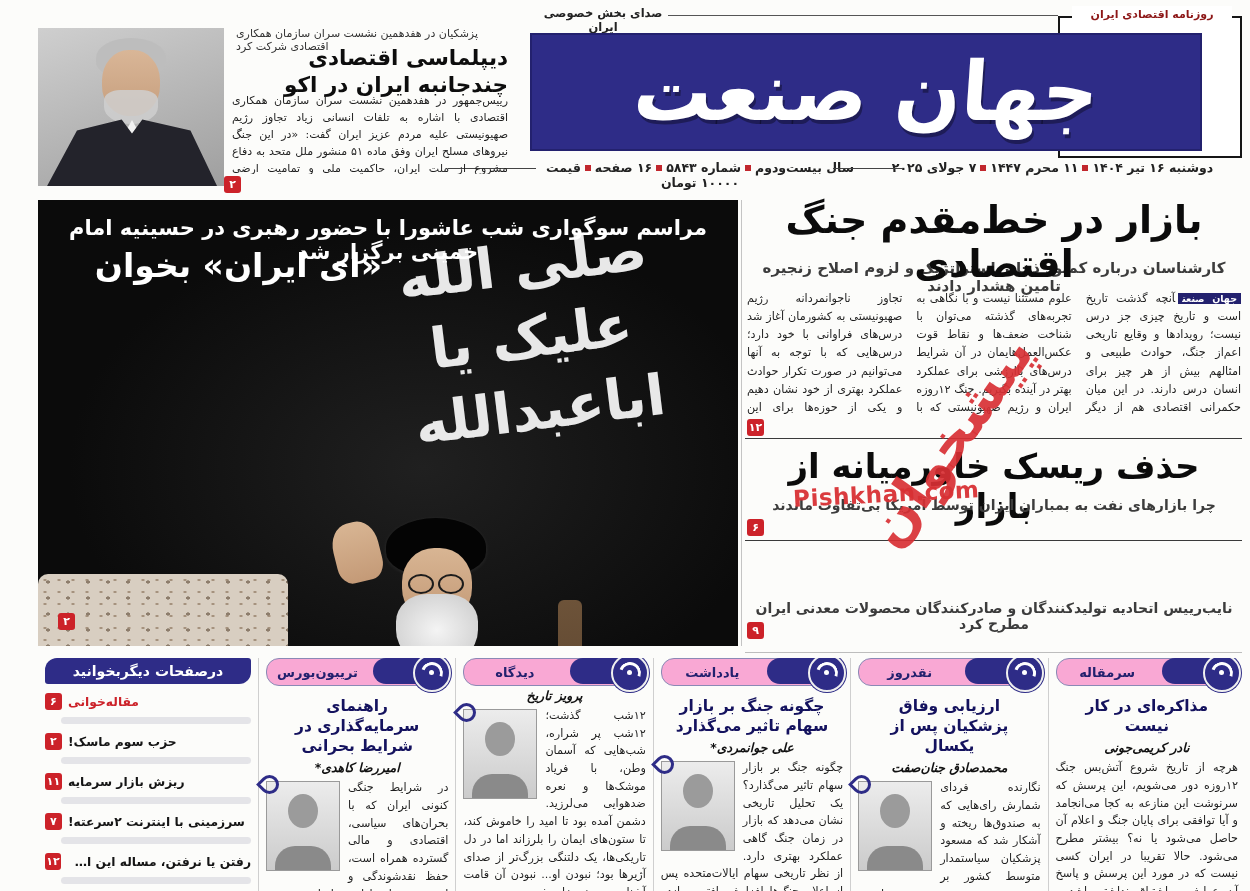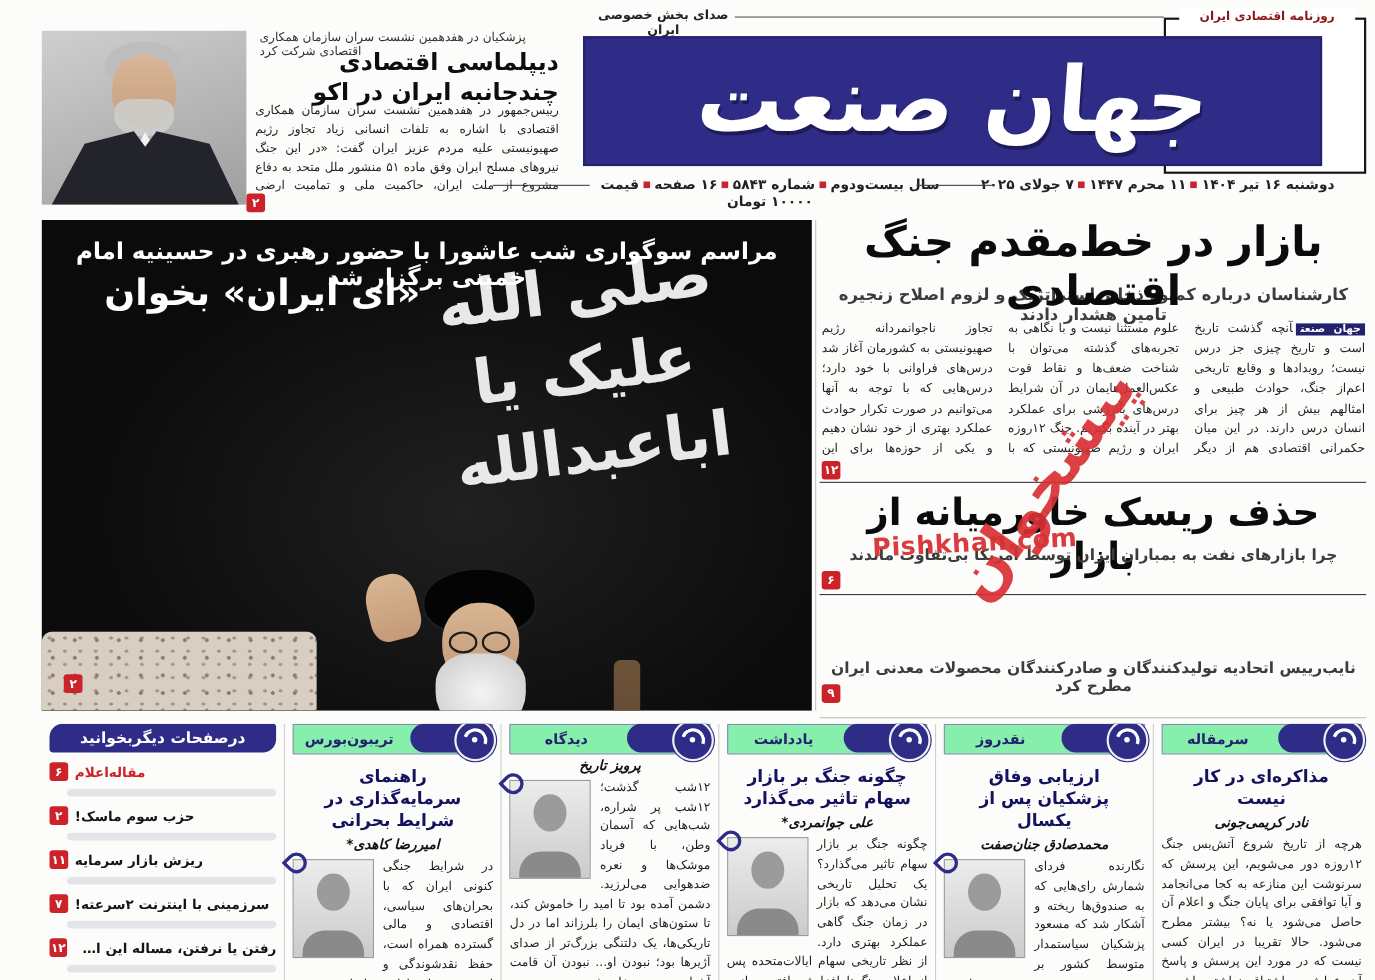--- a/index.html
+++ b/index.html
@@ -90,21 +90,21 @@
   .wm-script{top:408px;left:828px;font-size:56px;font-weight:bold;color:rgba(216,48,52,.92);
              transform:rotate(-55deg);white-space:nowrap;z-index:9;}
   .wm-domain{top:481px;left:793px;font-size:23px;font-weight:bold;color:rgba(216,48,52,.95);
              letter-spacing:.5px;transform:rotate(-3deg);direction:ltr;z-index:9;}
 
   
   .bottom{top:658px;left:38px;width:1207px;height:233px;display:flex;direction:rtl;overflow:hidden;}
   .bcol{flex:1;padding:0 7px;min-width:0;}
   .bcol:not(:last-child){border-left:1px solid #cfcfcf;}
   .bcol-readmore{flex:0 0 206px;}
-  .pill{position:relative;height:26px;border:1.5px solid #8a89b5;border-radius:1px;background:#86efac;direction:ltr;}
+  .pill{position:relative;height:26px;border:1.5px solid #8a89b5;border-radius:13px;background:#f9a8d4;direction:ltr;}
   .pill-navy{position:absolute;right:-1px;top:-1px;height:26px;width:42%;background:#2e2c87;border-radius:13px;}
   .logo-circle{position:absolute;right:-4px;top:-5px;width:34px;height:34px;border-radius:50%;
                background:#2e2c87;border:2px solid #efefef;box-shadow:0 0 0 1px #2e2c87;}
   .logo-circle::before{content:"";position:absolute;inset:6px;border:3px solid #fff;border-radius:50%;
                        border-left-color:transparent;border-bottom-color:transparent;transform:rotate(-25deg);}
   .logo-circle::after{content:"";position:absolute;left:14px;top:14px;width:5px;height:5px;background:#fff;border-radius:50%;}
   .pill-label{position:absolute;left:0;top:0;height:26px;width:56%;display:flex;align-items:center;
               justify-content:center;color:#23216e;font-weight:bold;font-size:13px;direction:rtl;}
   .col-title{margin:10px 14px 4px;text-align:center;font-weight:bold;font-size:15.5px;line-height:1.3;color:#14125e;}
   .col-author{text-align:center;font-weight:bold;font-size:12.5px;color:#111;margin:2px 0 4px;font-style:italic;}
@@ -272,21 +272,21 @@
           </span>
         <span>در شرایط جنگی کنونی ایران که با بحران‌های سیاسی، اقتصادی و مالی گسترده همراه است، حفظ نقدشوندگی و ارزش سرمایه اولویت اصلی مدیریت منابع مالی محسوب می‌شود. با توجه به چالش‌هایی نظیر کاهش دسترسی به حساب‌های بانکی، افت ارزش ریال، نوسانات شدید بازار و محدودیت‌های جابه‌جایی پول، استراتژی سرمایه‌گذاری باید با دیدی محتاطانه و ترکیبی از ابزارهای متنوع طراحی شود تا هم نیازهای فوری پوشش داده شود و هم ریسک‌ها مدیریت گردد...</span>
       </div>
     </div>
 
     <div class="bcol bcol-readmore">
       <div class="rm-header">درصفحات دیگربخوانید</div>
 
       <div class="rm-item">
         <span class="badge">۶</span>
-        <span class="rm-label red">مقاله‌اعلام</span>
+        <span class="rm-label red">مقاله‌خوانی</span>
       </div>
       <div class="rm-bar"></div>
 
       <div class="rm-item">
         <span class="badge">۲</span>
         <span class="rm-label">حزب سوم ماسک!</span>
       </div>
       <div class="rm-bar"></div>
 
       <div class="rm-item">

